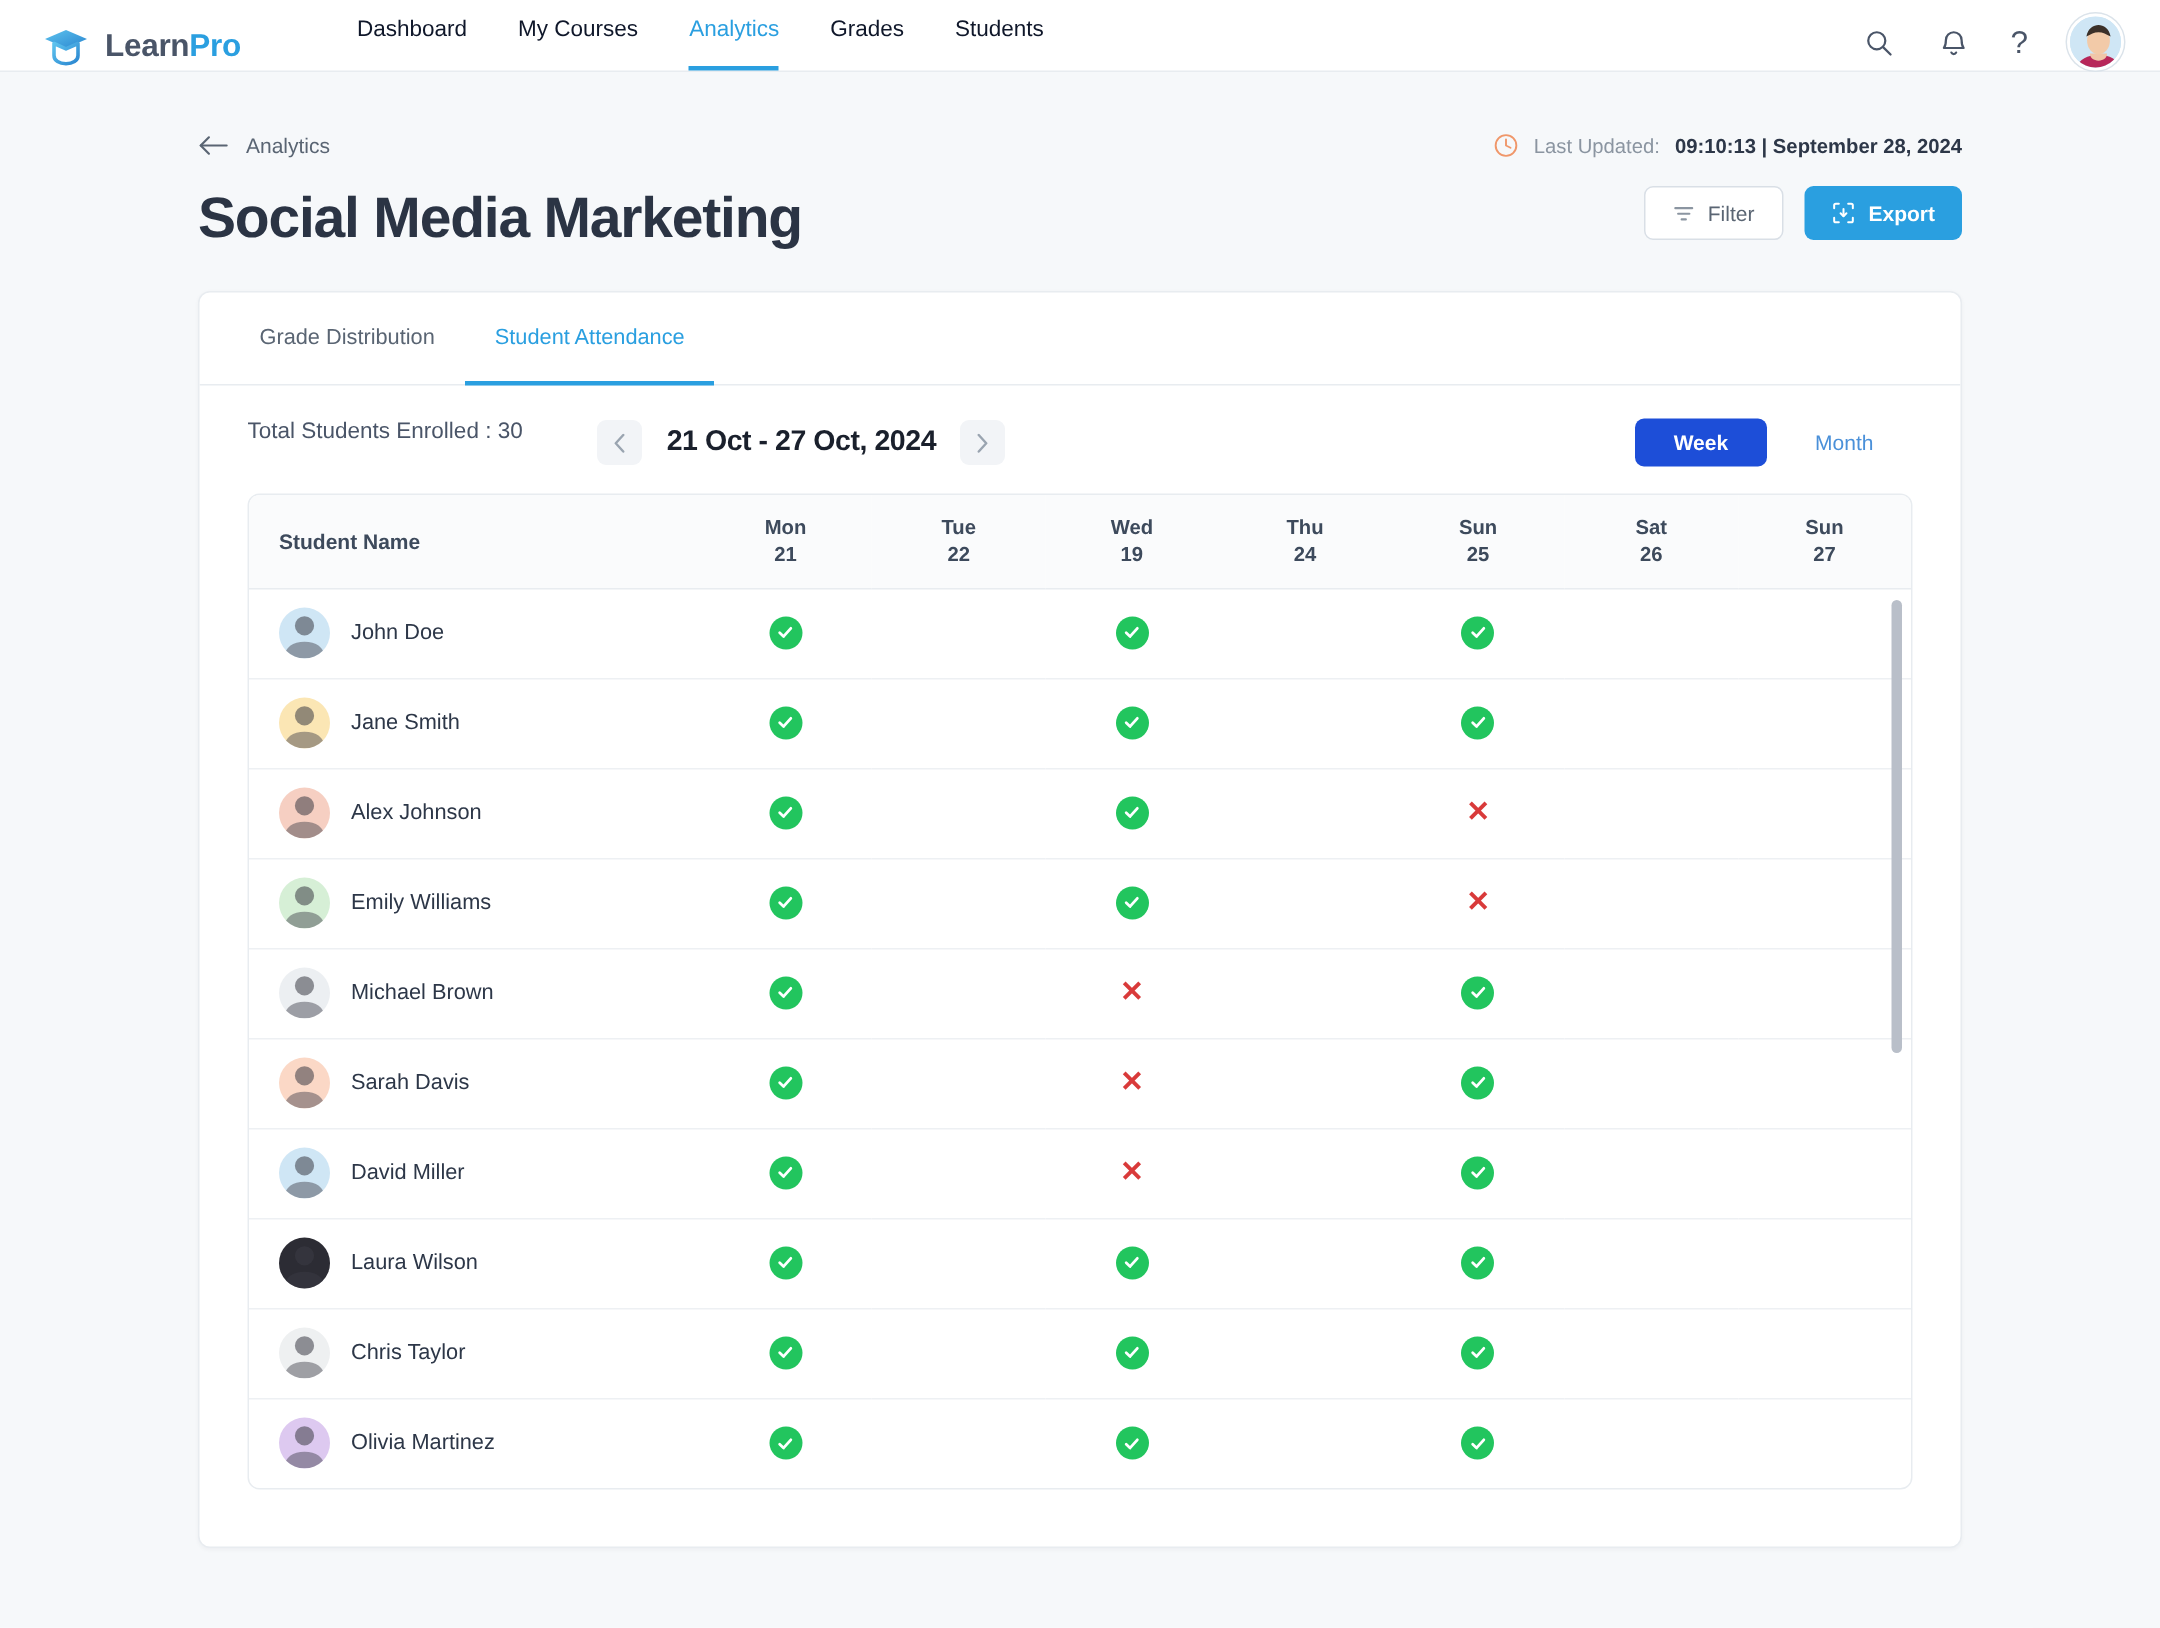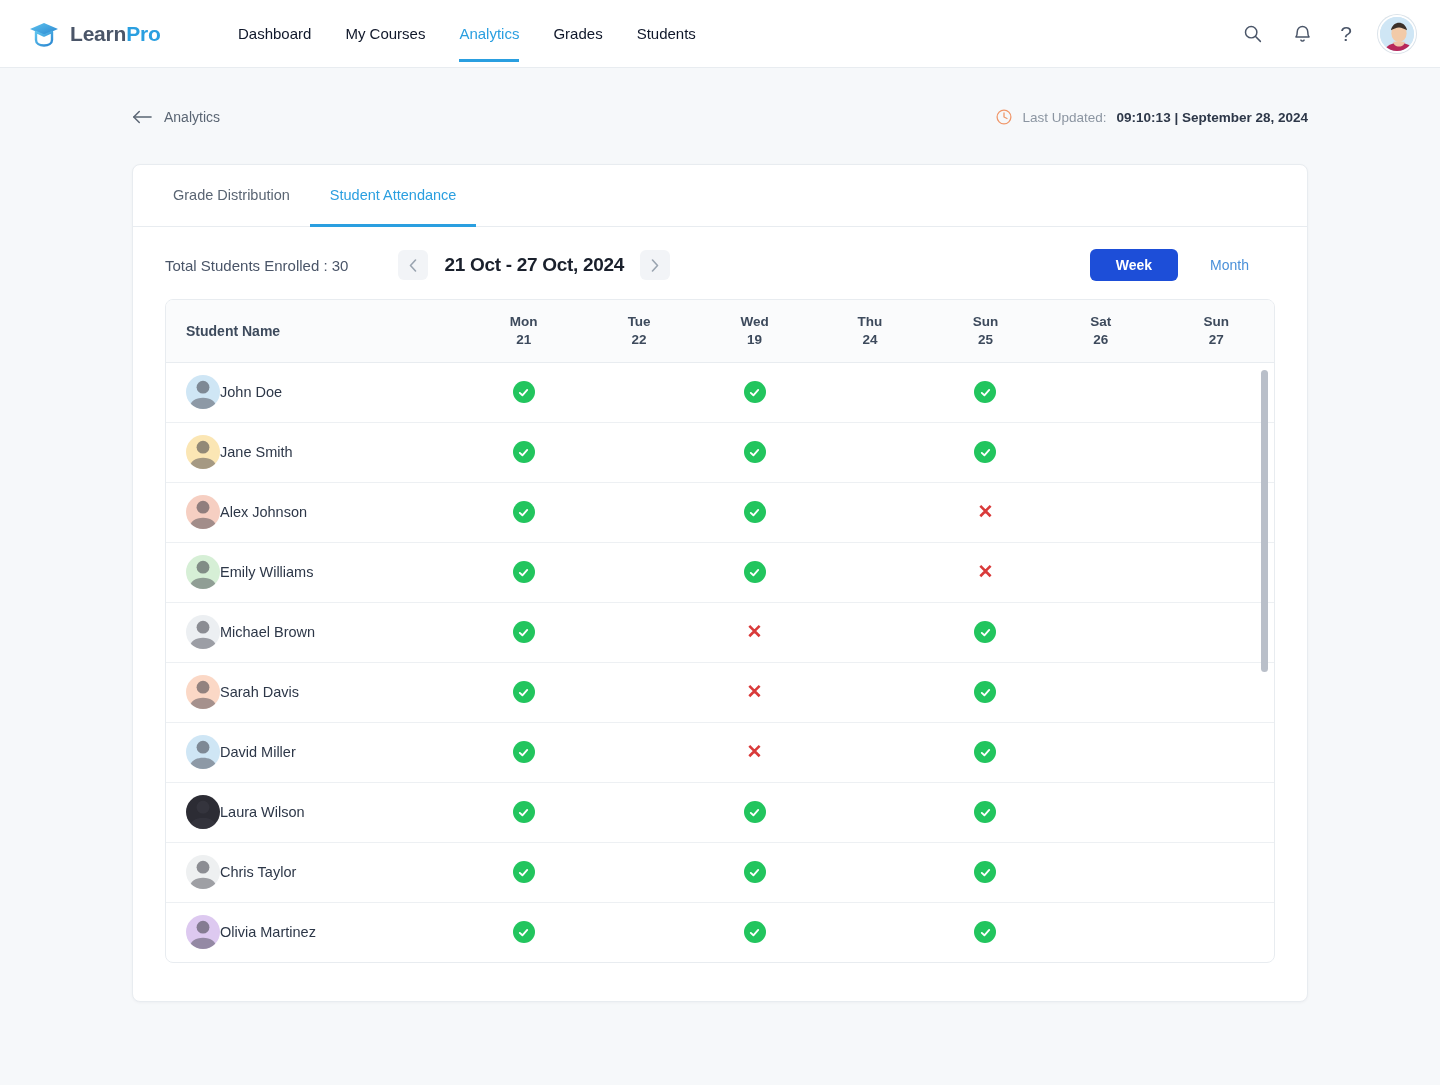--- a/index.html
+++ b/index.html
@@ -6,22 +6,22 @@
   html, body {
     width: 1440px; height: 1085px;
     background: #f6f8fa;
     font-family: "Liberation Sans", sans-serif;
     color: #2d3748;
     overflow: hidden;
   }
 
   
   .topbar {
-    height: 68px; background: #ffffff;
-    display: flex; align-items: center;
+    height: 48px; background: #ffffff;
+    display: flex; align-items: flex-end;
     padding: 0 24px 0 28px;
     border-bottom: 1px solid #e8ecf0;
     position: relative;
   }
   .brand { display: flex; align-items: center; gap: 10px; width: 210px; }
   .brand-mark { width: 32px; height: 32px; display: block; }
   .brand-text { font-size: 21px; font-weight: bold; letter-spacing: -0.2px; }
   .brand-text .learn { color: #4a5568; }
   .brand-text .pro { color: #2a9fe0; }
 
@@ -91,21 +91,21 @@
     padding: 0 20px; height: 62px; align-items: stretch;
   }
   .tab {
     display: flex; align-items: center; padding: 0 20px;
     font-size: 14.5px; color: #5a6573; cursor: pointer;
     border-bottom: 3px solid transparent; margin-bottom: -1px;
   }
   .tab.active { color: #2a9fe0; border-bottom-color: #2a9fe0; }
 
   .controls {
-    display: flex; align-items: center; padding: 22px 32px 18px 32px;
+    display: flex; padding: 22px 32px 18px 32px;
   }
   .enrolled { font-size: 15px; color: #4a5568; }
   .enrolled .num { color: #4a5568; }
   .datenav { display: flex; align-items: center; gap: 16px; margin-left: 50px; }
   .navbtn {
     width: 30px; height: 30px; border-radius: 6px; background: #f2f4f7;
     border: none; color: #9aa4b0; cursor: pointer;
     display: flex; align-items: center; justify-content: center; font-size: 13px;
   }
   .daterange { font-size: 19px; font-weight: bold; color: #1a202c; letter-spacing: -0.3px; }
@@ -125,21 +125,21 @@
     background: #fafbfc; height: 62px; font-size: 14px; font-weight: bold;
     color: #3d4a5c; border-bottom: 1px solid #e8ecf0;
   }
   thead th.namecol { text-align: left; padding-left: 20px; width: 300px; }
   .daycell { display: flex; flex-direction: column; align-items: center; gap: 3px; }
   .daycell .dw { font-size: 13.5px; }
   .daycell .dd { font-size: 13.5px; }
   tbody td { height: 60px; border-bottom: 1px solid #edf0f3; text-align: center; }
   tbody tr:last-child td { border-bottom: none; }
   td.namecol { text-align: left; padding-left: 20px; }
-  .student { display: flex; align-items: center; }
+  .student { display: flex; align-items: center; gap: 14px; }
   .sname { font-size: 14.5px; color: #2d3748; }
   .av { width: 34px; height: 34px; border-radius: 50%; flex: none;
         overflow: hidden; position: relative; }
   .mark-ok { display: inline-flex; width: 22px; height: 22px; border-radius: 50%;
              background: #22c55e; align-items: center; justify-content: center; }
   .mark-x { color: #d93a3a; font-size: 19px; font-weight: bold; line-height: 1; }
 
   .vscroll {
     position: absolute; right: 6px; top: 70px; width: 7px; height: 302px;
     background: #b9bfc9; border-radius: 4px; cursor: pointer;
@@ -212,20 +212,41 @@
     <div class="updated">
       <svg width="18" height="18" viewBox="0 0 24 24" fill="none" stroke="#f0976a" stroke-width="1.7">
         <circle cx="12" cy="12" r="9.2"></circle>
           <polyline points="12,6.6 12,12 16,14" stroke-linecap="round" stroke-linejoin="round"></polyline>
       </svg>
       <span class="lbl">Last Updated:</span>
       <span class="val">09:10:13 | September 28, 2024</span>
     </div>
   </div>
 
+  <div class="titlerow">
+    <h1 class="ptitle">Social Media Marketing</h1>
+    <div class="actions">
+      <button class="btn-filter">
+        <svg width="15" height="15" viewBox="0 0 16 16" stroke="#8b95a1" stroke-width="1.5" stroke-linecap="round">
+          <line x1="2" y1="4" x2="14" y2="4"></line>
+            <line x1="4" y1="8" x2="12" y2="8"></line>
+            <line x1="6.5" y1="12" x2="9.5" y2="12"></line>
+        </svg>
+        <span>Filter</span>
+      </button>
+      <button class="btn-export">
+        <svg width="16" height="16" viewBox="0 0 18 18" fill="none" stroke="#ffffff" stroke-width="1.5" stroke-linecap="round" stroke-linejoin="round">
+          <path d="M2 5.5V3.2A1.2 1.2 0 0 1 3.2 2h2.3M12.5 2h2.3A1.2 1.2 0 0 1 16 3.2v2.3M16 12.5v2.3a1.2 1.2 0 0 1-1.2 1.2h-2.3M5.5 16H3.2A1.2 1.2 0 0 1 2 14.8v-2.3"></path>
+          <line x1="9" y1="6" x2="9" y2="11.3"></line>
+            <polyline points="6.8,9.2 9,11.4 11.2,9.2"></polyline>
+        </svg>
+        <span>Export</span>
+      </button>
+    </div>
+  </div>
 
   <div class="card">
 
     <div class="tabs">
       <div class="tab">Grade Distribution</div>
       <div class="tab active">Student Attendance</div>
     </div>
 
     <div class="controls">
       <div class="enrolled">

